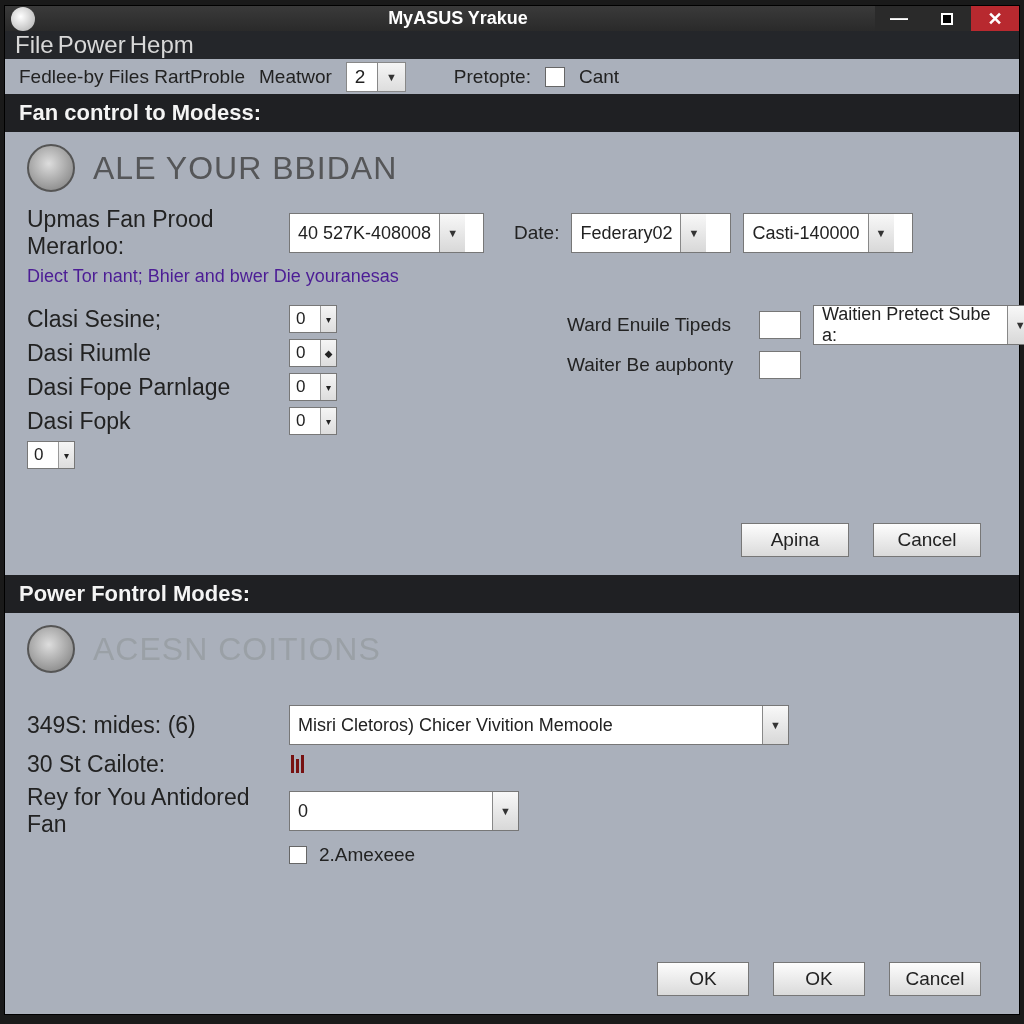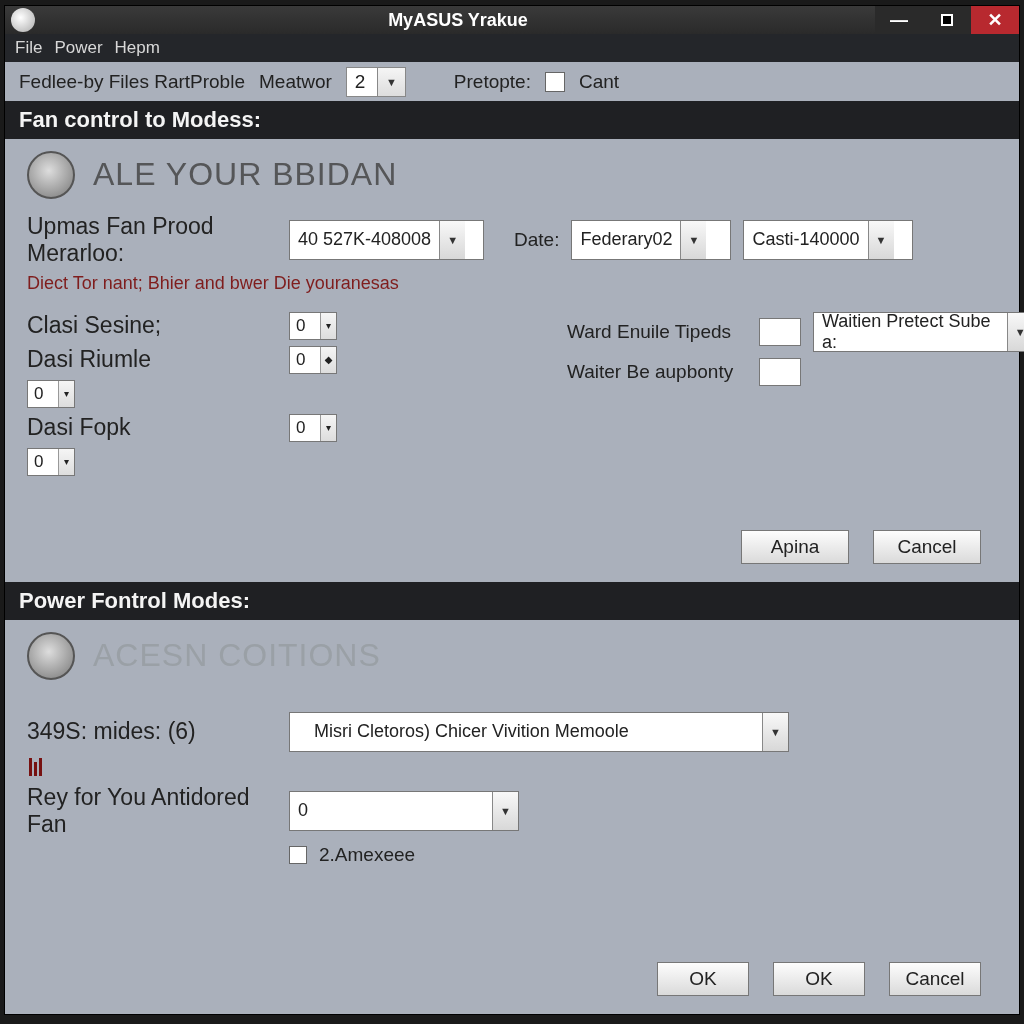--- a/index.html
+++ b/index.html
@@ -49,23 +49,23 @@
 .titlebar-btn.min { background: #2a2a2a; }
 .titlebar-btn.max { background: #2a2a2a; }
 .titlebar-btn.close { background: #b8292f; }
 .titlebar-btn.max .sq { width: 12px; height: 12px; border: 2px solid #fff; background: #000; }
 .menubar {
   height: 32px;
   background: #24262a;
   display: flex;
   align-items: center;
   padding: 0 10px;
-  gap: 12px;
+  gap: 4px;
   color: #d8d8d8;
-  font-size: 17px;
+  font-size: 24px;
 }
 .menubar span { cursor: default; }
 .toolbar {
   height: 44px;
   display: flex;
   align-items: center;
   padding: 0 14px;
   gap: 14px;
   font-size: 19px;
   color: #222;
@@ -117,21 +117,21 @@
 }
 .form-row {
   display: flex;
   align-items: center;
   gap: 12px;
   font-size: 19px;
   color: #222;
   margin-bottom: 6px;
 }
 .label-col { width: 250px; font-size: 23px; color:#222; }
-.helper-text { font-size: 18px; color: #7f1d1d; margin: 6px 0 18px 0; }
+.helper-text { font-size: 18px; color: #4c1d95; margin: 6px 0 18px 0; }
 .dd-field {
   background: #fff;
   border: 1px solid #777;
   height: 40px;
   display: inline-flex;
   align-items: center;
 }
 .dd-field .val { padding: 0 8px; font-size: 18px; }
 .dd-field .arrow {
   width: 26px;
@@ -179,21 +179,21 @@
   height: 34px;
   background: linear-gradient(#fdfdfd,#dadada);
   border:1px solid #777;
   font-size:19px;
   display:flex;
   align-items:center;
   justify-content:center;
   color:#222;
 }
 .caret { font-size: 11px; color:#333; }
-.wide-select { width: 500px; padding-left: 16px; }
+.wide-select { width: 500px; }
 .chk2 { width:18px; height:18px; background:#fff; border:1px solid #666; display:inline-block; }
 .barcode {
   display:inline-flex;
   gap:2px;
   align-items:flex-end;
   height:20px;
   padding:2px;
 }
 .barcode span { width:3px; background:#711; }
 .barcode span:nth-child(1){height:18px}
@@ -281,20 +281,21 @@
           </span>
         </div>
         <div class="form-row">
           <span class="label-col">Dasi Riumle</span>
           <span class="small-num">
             <span class="val">0</span>
             <span class="arrow">◆</span>
           </span>
         </div>
         <div class="form-row">
+          <span class="label-col">Dasi Fope Parnlage</span>
           <span class="small-num">
             <span class="val">0</span>
             <span class="arrow">▾</span>
           </span>
         </div>
         <div class="form-row">
           <span class="label-col">Dasi Fopk</span>
           <span class="small-num">
             <span class="val">0</span>
             <span class="arrow">▾</span>
@@ -344,20 +345,21 @@
       <span class="label-col">349S: mides: (6)</span>
       <span class="dd-field wide-select">
         <span class="val" style="flex:1">Misri Cletoros) Chicer Vivition Memoole</span>
         <span class="arrow">
             <span class="caret">▼</span>
           </span>
       </span>
     </div>
 
     <div class="form-row">
+      <span class="label-col">30 St Cailote:</span>
       <span class="barcode">
           <span></span>
           <span></span>
           <span></span>
         </span>
     </div>
 
     <div class="form-row">
       <span class="label-col">Rey for You Antidored Fan</span>
       <span class="dd-field" style="width:230px">

